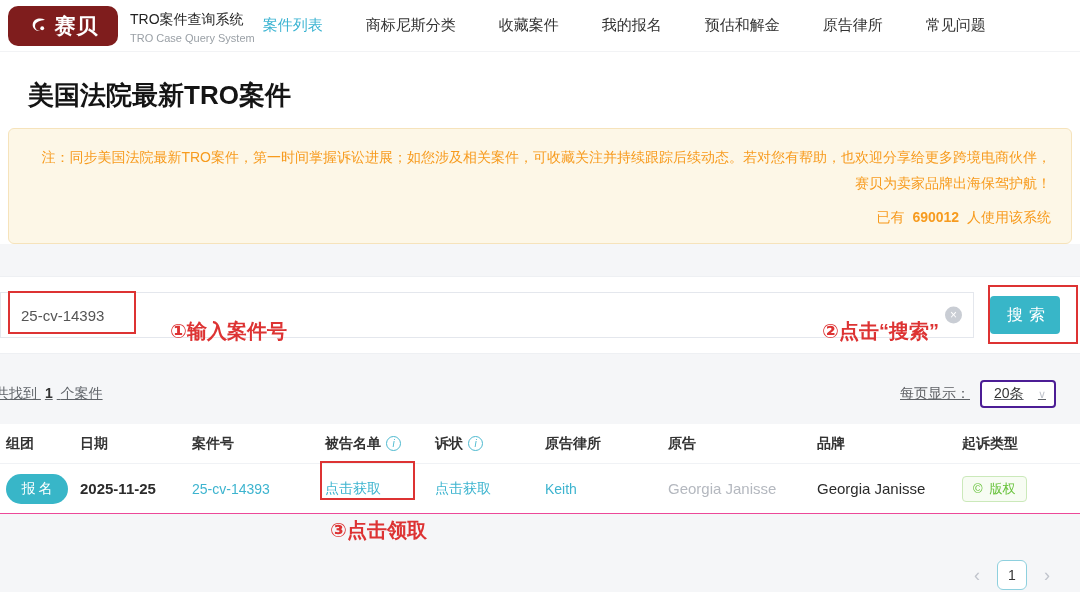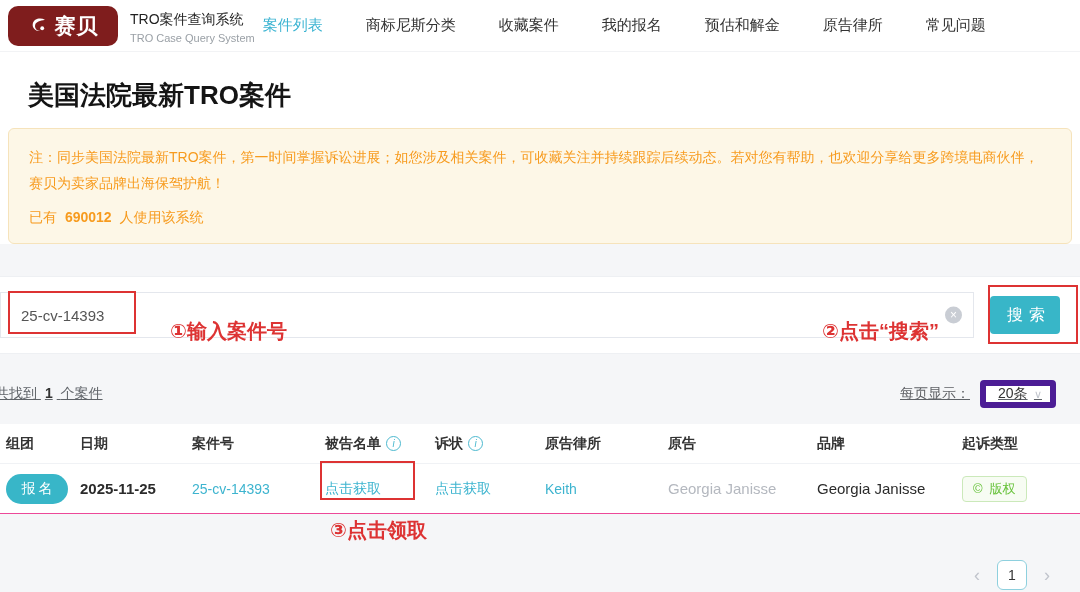--- a/index.html
+++ b/index.html
@@ -19,21 +19,21 @@
   .brand-titles { margin-left:12px; flex:none; }
   .brand-title { font-size:14px; font-weight:400; color:#1f1f1f; line-height:22px; }
   .brand-sub { font-size:11px; color:#9aa0a6; margin-top:2px; }
   .nav { display:flex; align-items:center; margin-left:8px; gap:43px; font-size:15px; color:#333; white-space:nowrap; }
   .nav-item { cursor:pointer; }
   .nav-item.active { color:#3cb4d2; }
   
   .page-head { padding:26px 8px 0; background:#fff; }
   .page-title { font-size:26px; font-weight:700; color:#141414;margin-left:20px; }
   
-  .notice { margin:15px 8px 0; background:#fdf7e7; border:1px solid #f6e3bb; border-radius:6px; padding:15px 20px 13px; color:#f79b1e; font-size:14px; line-height:26px; }
+  .notice { margin:15px 8px 0; background:#fdf7e7; border:1px solid #f6e3bb; border-radius:6px; padding:15px 20px 13px; color:#f79b1e; font-size:14px; line-height:26px;text-align:right; }
   .notice-usage { margin-top:8px; }
   .notice-usage b { font-weight:700; margin:0 4px; }
   
   .gray { background:#f5f6f8; padding-top:32px; min-height:356px; }
   
   .search-strip { background:#fff; border-top:1px solid #eef0f3; border-bottom:1px solid #eef0f3; height:78px; display:flex; align-items:center; padding:0 20px 0 0; position:relative; }
   .input-wrap { flex:1; position:relative; height:46px; }
   .case-input { width:100%; height:100%; border:1px solid #e4e7ed; background:#fff; font-size:15px; color:#555; padding:0 40px 0 20px; outline:none; font-family:inherit; }
   .clear-icon { position:absolute; right:12px; top:50%; transform:translateY(-50%); width:17px; height:17px; background:#c9cdd4; border-radius:50%; color:#fff; font-size:12px; line-height:16px; text-align:center; cursor:pointer; }
   .search-btn { width:70px; height:38px; margin-left:16px; background:#38b6c8; color:#fff; border:none; border-radius:4px; font-size:16px; letter-spacing:6px; padding-left:8px; cursor:pointer; flex:none; }
@@ -41,21 +41,21 @@
   .anno-rect { border:2px solid #dd3333; position:absolute; pointer-events:none; }
   .rect-input { left:8px; top:14px; width:128px; height:43px; }
   .rect-btn { right:2px; top:8px; width:90px; height:59px; }
   .anno-step1 { position:absolute; left:170px; top:25px; }
   .anno-step2 { position:absolute; left:822px; top:25px; }
   
   .results-bar { display:flex; justify-content:space-between; align-items:center; margin-top:26px; padding-right:24px; font-size:14px; color:#5f6368; height:28px;text-decoration:underline; }
   .summary { margin-left:-5px; }
   .summary b { color:#333; margin:0 4px; }
   .page-size { display:flex; align-items:center; gap:10px; color:#606266; }
-  .select { width:76px; height:28px; border:6px solid #4c1d95; border-radius:4px; background:#fff; display:flex; align-items:center; justify-content:space-between; padding:0 8px 0 12px; color:#333; cursor:pointer; }
+  .select { width:76px; height:28px; border:2px solid #4c1d95; border-radius:4px; background:#fff; display:flex; align-items:center; justify-content:space-between; padding:0 8px 0 12px; color:#333; cursor:pointer; }
   .select-arrow { color:#c0c4cc; font-size:11px; }
   
   .table { background:#fff; margin-top:16px; }
   .thead, .trow { display:grid; grid-template-columns:74px 112px 133px 110px 110px 123px 149px 145px 1fr; align-items:center; padding-left:6px; }
   .thead { height:40px; font-size:14px; font-weight:700; color:#333; border-bottom:1px solid #f0f2f5; }
   .th { display:flex; align-items:center; gap:5px; }
   .info-icon { width:15px; height:15px; border:1px solid #4cb9cf; color:#4cb9cf; border-radius:50%; font-size:10px; line-height:13px; text-align:center; font-weight:400; font-style:italic; cursor:pointer; }
   .trow { height:50px; font-size:14px; border-bottom:1px solid #ec4899; background:#fff; }
   .signup-btn { width:62px; height:30px; background:#38b6c8; color:#fff; border:none; border-radius:16px; font-size:14px; letter-spacing:3px; padding-left:3px; cursor:pointer; }
   .date-cell { color:#2b2b2b; font-weight:600; font-size:15px; }

